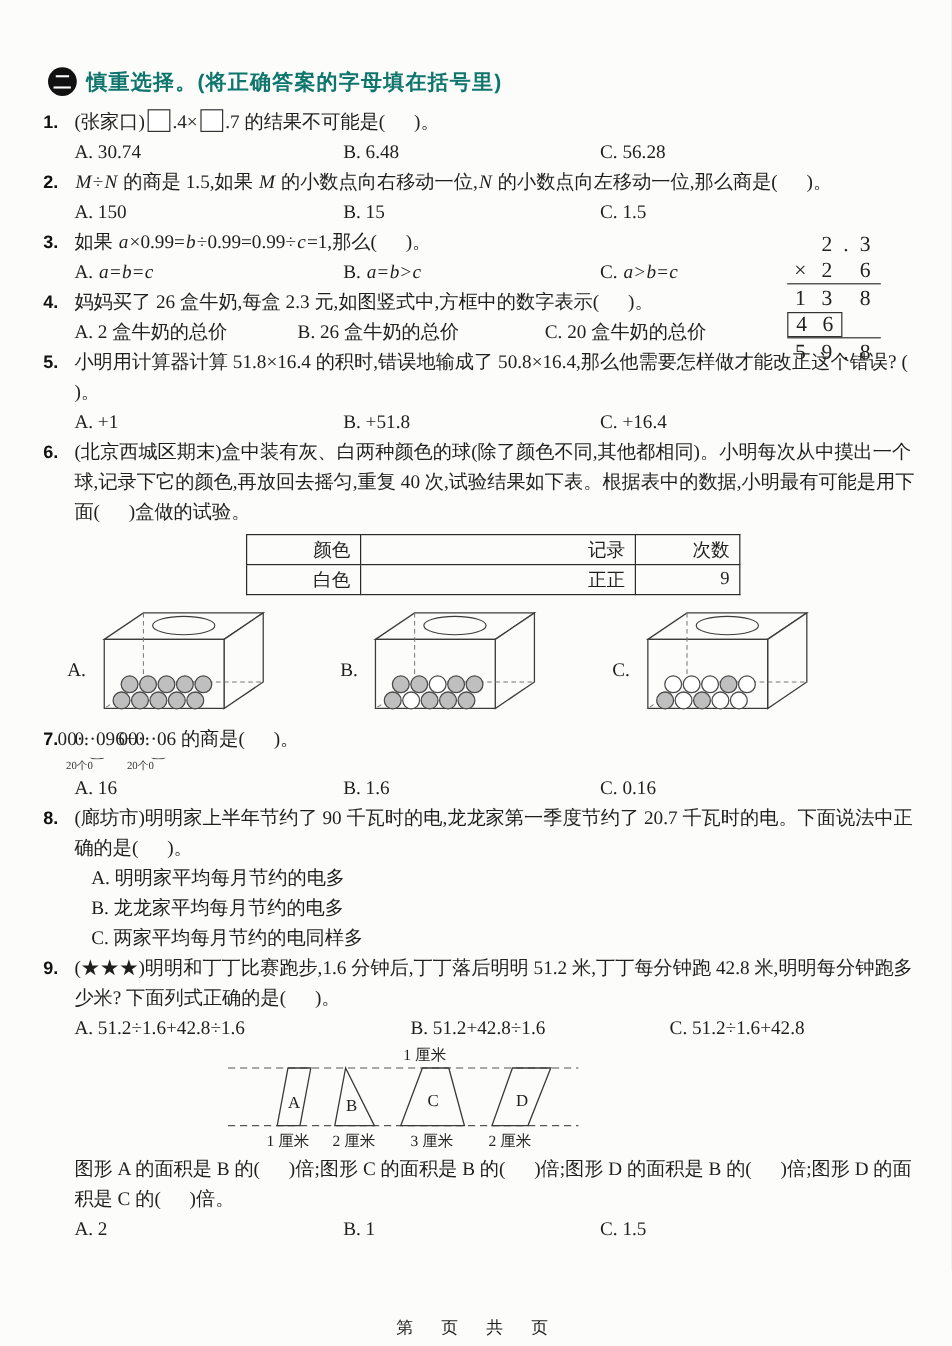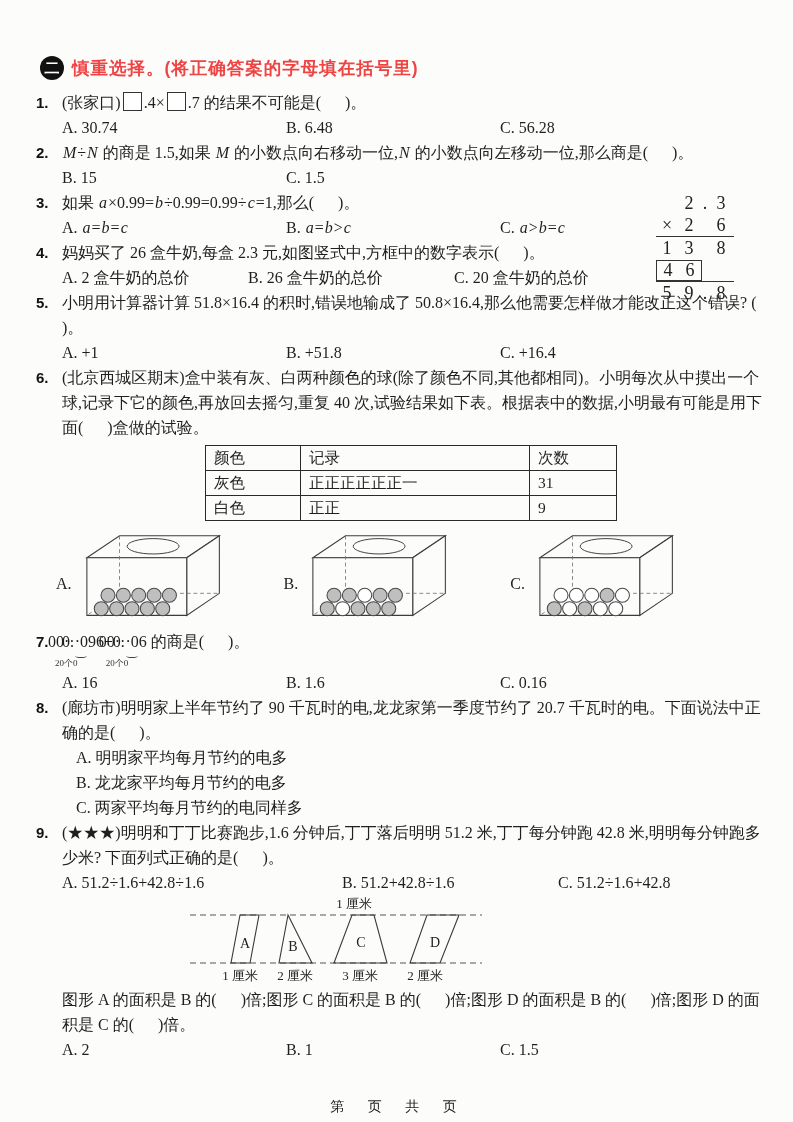--- a/index.html
+++ b/index.html
@@ -14,21 +14,21 @@
     box-sizing:border-box;
     padding-top:56px;
     overflow:hidden;
   }
   
   .sec-header{display:flex;align-items:center;padding-left:40px;margin-bottom:10px;}
   .badge{display:inline-flex;width:24px;height:24px;border-radius:50%;
     background:#111;color:#fff;align-items:center;justify-content:center;
     font-weight:bold;font-size:15px;font-family:"Liberation Sans",sans-serif;flex:0 0 auto;}
   .sec-title{font-weight:bold;font-size:17.5px;margin-left:8px;
-    font-family:"Liberation Sans",sans-serif;letter-spacing:1px;color:#ef4444;}
+    font-family:"Liberation Sans",sans-serif;letter-spacing:1px;color:#0f766e;}
   
   .q{margin:0;}
   .qtext{padding-left:62px;padding-right:26px;text-indent:-26px;line-height:25px;white-space:pre-wrap;}
   .qnum{display:inline-block;width:26px;text-indent:0;font-weight:bold;
     font-family:"Liberation Sans",sans-serif;font-size:15px;color:#111;}
   .narrow{padding-right:68px;}
   .gap-b{margin-bottom:16px;}
   .mvar{font-style:italic;padding:0 1px;font-family:"Liberation Serif",serif;}
   .blank-box{display:inline-block;width:17px;height:17px;border:1.1px solid #333;
     vertical-align:-3px;margin:0 2px;background:#fff;}
@@ -44,21 +44,21 @@
     font-size:9px;color:#333;white-space:nowrap;line-height:10px;}
   
   .mult{position:absolute;left:656px;top:192px;font-size:18px;color:#222;}
   .mrow{display:flex;height:22px;line-height:22px;align-items:center;}
   .mc{width:22px;text-align:center;}
   .md{width:10px;text-align:center;}
   .rule{border-top:1.3px solid #333;}
   .mbox{display:inline-flex;border:1.1px solid #333;height:19px;line-height:19px;align-items:center;}
   
   .rtable{border-collapse:collapse;margin:5px 0 8px 205px;font-size:15.5px;}
-  .rtable th,.rtable td{border:1.2px solid #2a2a2a;text-align:left;font-weight:normal;
+  .rtable th,.rtable td{border:1.2px solid #2a2a2a;text-align:right;font-weight:normal;
     padding:1px 8px;height:22px;}
   .col-color{width:78px;} .col-record{width:212px;} .col-count{width:70px;}
   
   .boxes{display:flex;gap:48px;padding-left:56px;align-items:center;margin:0 0 4px 0;}
   .boxitem{display:flex;align-items:center;gap:4px;}
   .boxlabel{margin-top:14px;font-size:16px;}
   .boxsvg .face{fill:#fcfcfa;stroke:#3c3c3c;stroke-width:1.1;}
   .boxsvg .hole{fill:none;stroke:#3c3c3c;stroke-width:1;}
   .boxsvg .hid{stroke:#777;stroke-width:0.9;stroke-dasharray:4 3;fill:none;}
   .ball-gray{fill:#bfbfbf;stroke:#4a4a4a;stroke-width:1.1;}
@@ -124,20 +124,21 @@
     <div class="opts">
       <span class="opt">A. 30.74</span>
       <span class="opt">B. 6.48</span>
       <span class="opt">C. 56.28</span>
     </div>
   </div>
 
   <div class="q">
     <div class="qtext"><span class="qnum">2.</span><span><span class="mvar">M</span>÷<span class="mvar">N</span> 的商是 1.5,如果 <span class="mvar">M</span> 的小数点向右移动一位,<span class="mvar">N</span> 的小数点向左移动一位,那么商是(      )。</span></div>
     <div class="opts">
+      <span class="opt">A. 150</span>
       <span class="opt">B. 15</span>
       <span class="opt">C. 1.5</span>
     </div>
   </div>
 
   <div class="q">
     <div class="qtext narrow"><span class="qnum">3.</span><span>如果 <span class="mvar">a</span>×0.99=<span class="mvar">b</span>÷0.99=0.99÷<span class="mvar">c</span>=1,那么(      )。</span></div>
     <div class="opts">
       <span class="opt">A. <span class="mvar">a</span>=<span class="mvar">b</span>=<span class="mvar">c</span></span>
       <span class="opt">B. <span class="mvar">a</span>=<span class="mvar">b</span>&gt;<span class="mvar">c</span></span>
@@ -165,25 +166,20 @@
 
   <div class="q">
     <div class="qtext"><span class="qnum">6.</span><span>(北京西城区期末)盒中装有灰、白两种颜色的球(除了颜色不同,其他都相同)。小明每次从中摸出一个球,记录下它的颜色,再放回去摇匀,重复 40 次,试验结果如下表。根据表中的数据,小明最有可能是用下面(      )盒做的试验。</span></div>
 
     <table class="rtable">
       <tbody>
           <tr>
         <th class="col-color">颜色</th>
         <th class="col-record">记录</th>
         <th class="col-count">次数</th>
-      </tr>
-      <tr>
-        <td>灰色</td>
-        <td>正正正正正正一</td>
-        <td>31</td>
       </tr>
       <tr>
         <td>白色</td>
         <td>正正</td>
         <td>9</td>
       </tr>
     </tbody>
       </table>
 
     <div class="boxes">

